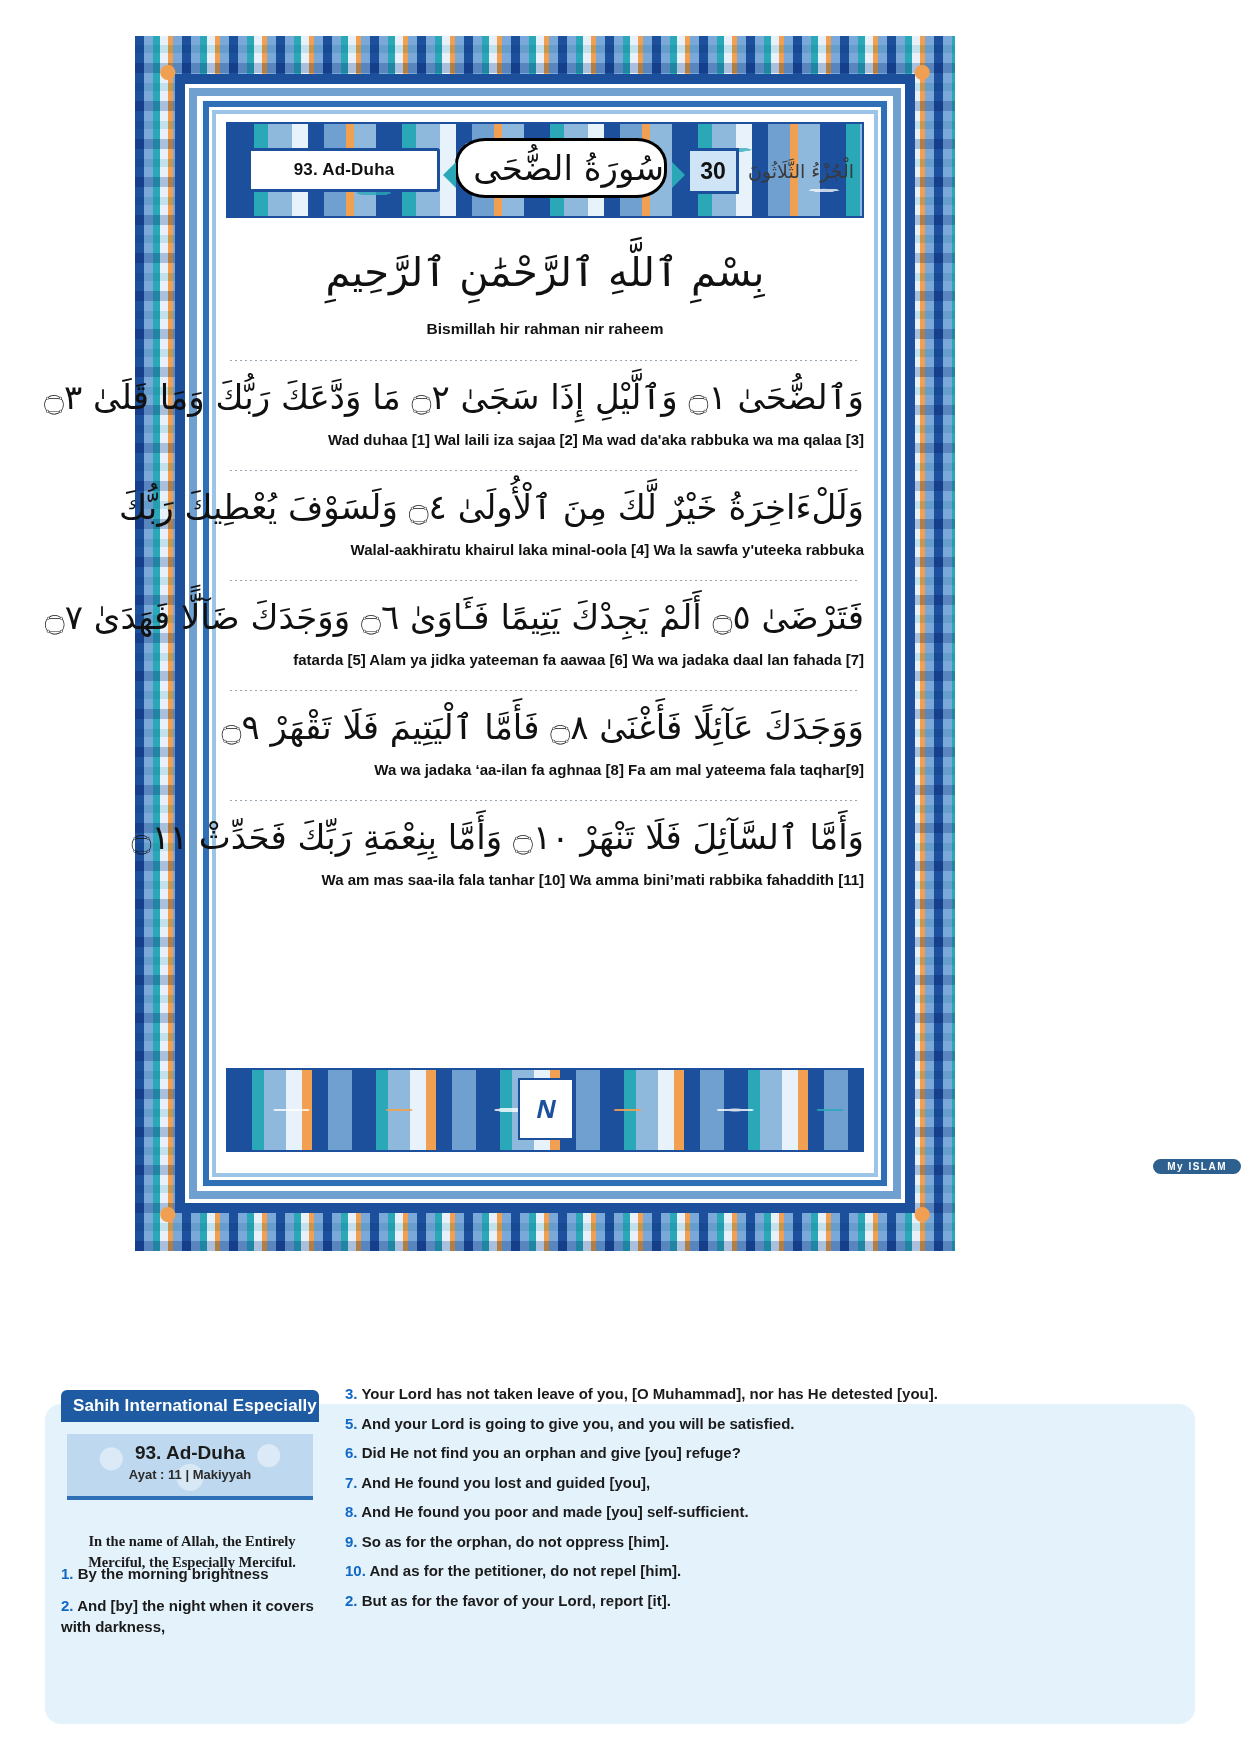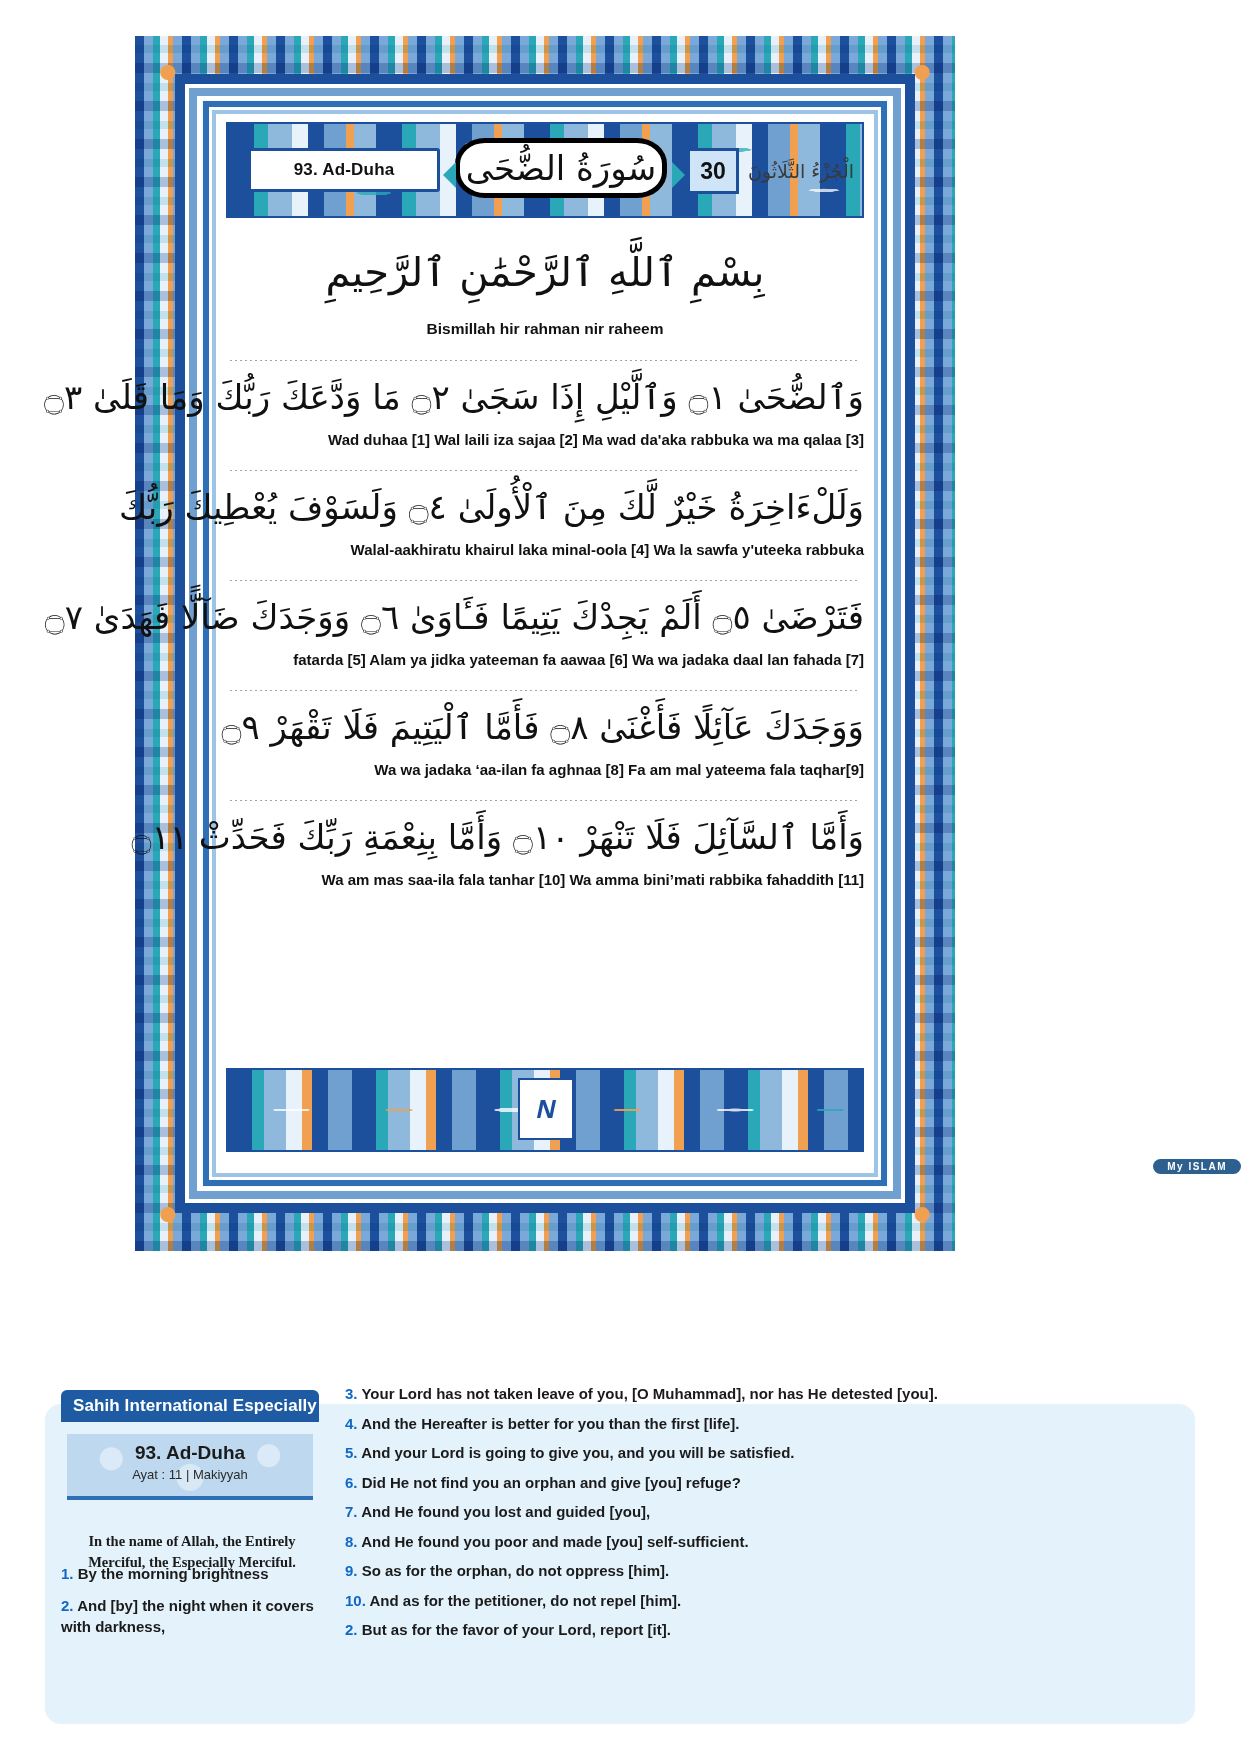--- a/index.html
+++ b/index.html
@@ -97,23 +97,23 @@
     display:flex; align-items:center; justify-content:center;
     z-index: 5;
   }
   .surah-name-box span { font-size: 17px; font-weight: 700; color:#111; letter-spacing:.2px; }
 
   .surah-arabic-box {
     position: absolute;
     left: 455px; top: 138px;
     width: 212px; height: 60px;
     background:#fff;
-    border: 5px solid #000000;
+    border: 3px solid #000000;
     border-radius: 30px / 26px;
-    display:flex; align-items:center; justify-content:center;
+    display:flex; align-items:center; justify-content:flex-end;
     z-index: 5;
   }
   .surah-arabic-box span{ font-size: 34px; color:#111; font-family:"DejaVu Sans", sans-serif; line-height:1; }
 
   .chevL, .chevR {
     position:absolute; top:162px; width:0;height:0; z-index:6;
     border-top: 13px solid transparent; border-bottom: 13px solid transparent;
   }
   .chevL { left: 443px; border-right: 13px solid #2aa8b8; }
   .chevR { left: 672px; border-left: 13px solid #2aa8b8; }
@@ -236,21 +236,21 @@
     background:#bed9ef;
     background-image:
       radial-gradient(circle at 18% 40%, rgba(255,255,255,.45) 0 11px, transparent 12px),
       radial-gradient(circle at 50% 70%, rgba(255,255,255,.4) 0 13px, transparent 14px),
       radial-gradient(circle at 82% 35%, rgba(255,255,255,.45) 0 11px, transparent 12px);
     border-bottom: 4px solid #2f6fb5;
     text-align:center;
     padding-top:8px;
   }
   .surah-card .sc-name{ font-size:19px; font-weight:700; color:#1b1b1b; display:block; }
-  .surah-card .sc-meta{ font-size:13px; font-weight:400; color:#2b2b2b; display:block; margin-top:3px;}
+  .surah-card .sc-meta{ font-size:13px; font-weight:700; color:#2b2b2b; display:block; margin-top:3px;}
 
   .basmala-en{
     position:absolute; left:16px; top:127px; width:262px;
     font-size:14.5px; font-weight:700; color:#1b1b1b; line-height:1.45;
     text-align:center;
     font-family:Liberation Serif, serif;
   }
   .left-verses{
     position:absolute; left:16px; top:160px; width:268px;
   }
@@ -367,24 +367,20 @@
         </div>
       </div>
     </div>
 
     <div class="trans-right">
       <div class="v">
         <span class="num">3.</span>
         <span>Your Lord has not taken leave of you, [O Muhammad], nor has He detested [you].</span>
       </div>
       <div class="v">
-        <span class="num">4.</span>
-        <span>And the Hereafter is better for you than the first [life].</span>
-      </div>
-      <div class="v">
         <span class="num">5.</span>
         <span>And your Lord is going to give you, and you will be satisfied.</span>
       </div>
       <div class="v">
         <span class="num">6.</span>
         <span>Did He not find you an orphan and give [you] refuge?</span>
       </div>
       <div class="v">
         <span class="num">7.</span>
         <span>And He found you lost and guided [you],</span>

